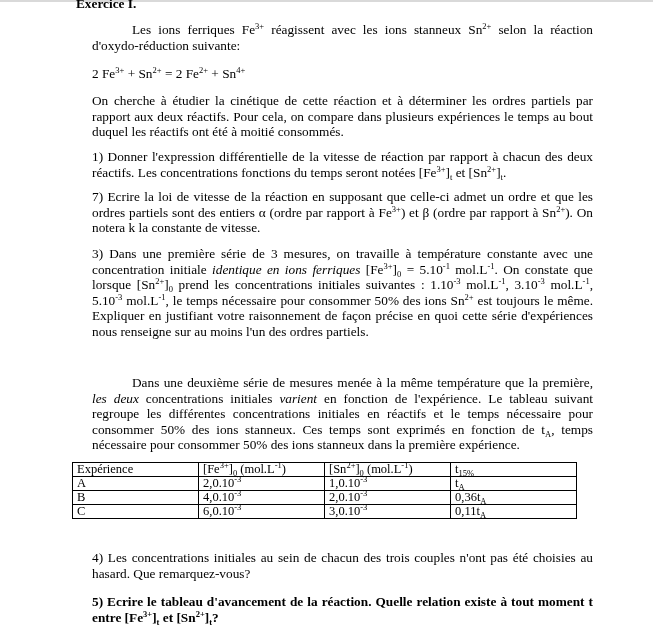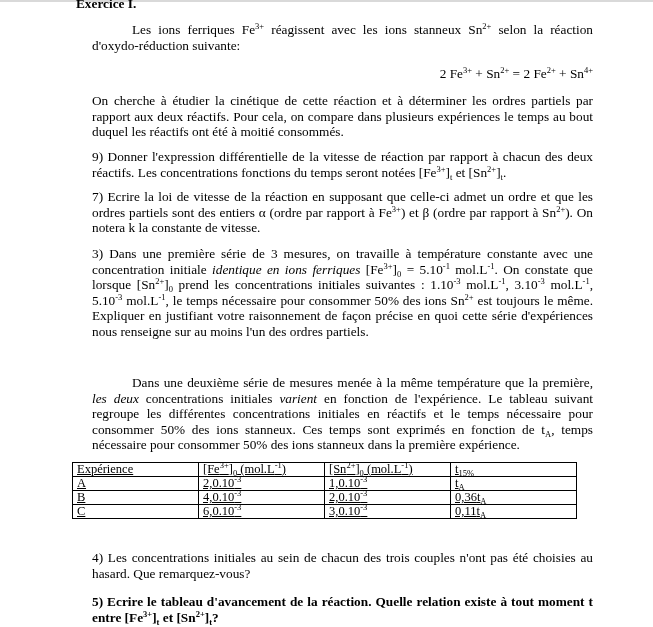--- a/index.html
+++ b/index.html
@@ -6,31 +6,31 @@
   body {
     width: 653px; height: 627px; overflow: hidden; position: relative;
     font-family: "Liberation Serif", "DejaVu Serif", serif;
     color: #000; font-size: 13.3px;
   }
   .topline { position: absolute; left: 0; top: 0; width: 653px; height: 2px; background: #d9d9d9; }
   .title { position: absolute; left: 76px; top: -4px; font-weight: bold; font-size: 13.3px; line-height: 16px; }
   p { margin: 0; text-align: justify; line-height: 15.5px; }
   .block { position: absolute; left: 92px; width: 501px; }
   .indent { text-indent: 40px; }
-  .center { text-align: right; }
+  .center { text-align: left; }
   sup { font-size: 8.5px; vertical-align: 0; position: relative; top: -5px; line-height: 0; }
   sub { font-size: 8.5px; vertical-align: 0; position: relative; top: 3px; line-height: 0; }
   i { font-style: italic; }
   table.data {
     position: absolute; left: 72px; top: 462px; border-collapse: collapse;
     font-size: 12.5px;
   }
   table.data td {
     border: 1px solid #000; height: 13px; padding: 0 0 0 4px; line-height: 13px;
-    vertical-align: top; width: 121px; text-decoration: underline;
+    vertical-align: top; width: 121px;
   }
 </style>
 </head>
 <body>
 
 <div class="topline"></div>
 
 <div class="title">Exercice I.</div>
 
 <div class="block" style="top:22px;">
@@ -39,21 +39,21 @@
 
 <div class="block center" style="top:66px;">
   <p class="center"><span>2 Fe</span><sup>3+</sup><span> + Sn</span><sup>2+</sup><span> = 2 Fe</span><sup>2+</sup><span> + Sn</span><sup>4+</sup></p>
 </div>
 
 <div class="block" style="top:93px;">
   <p>On cherche à étudier la cinétique de cette réaction et à déterminer les ordres partiels par rapport aux deux réactifs. Pour cela, on compare dans plusieurs expériences le temps au bout duquel les réactifs ont été à moitié consommés.</p>
 </div>
 
 <div class="block" style="top:149px;">
-  <p><span>9) Donner l'expression différentielle de la vitesse de réaction par rapport à chacun des deux réactifs. Les concentrations fonctions du temps seront notées [Fe</span><sup>3+</sup><span>]</span><sub>t</sub><span> et [Sn</span><sup>2+</sup><span>]</span><sub>t</sub><span>.</span></p>
+  <p><span>1) Donner l'expression différentielle de la vitesse de réaction par rapport à chacun des deux réactifs. Les concentrations fonctions du temps seront notées [Fe</span><sup>3+</sup><span>]</span><sub>t</sub><span> et [Sn</span><sup>2+</sup><span>]</span><sub>t</sub><span>.</span></p>
 </div>
 
 <div class="block" style="top:189px;">
   <p><span>7) Ecrire la loi de vitesse de la réaction en supposant que celle-ci admet un ordre et que les ordres partiels sont des entiers α (ordre par rapport à Fe</span><sup>3+</sup><span>) et β (ordre par rapport à Sn</span><sup>2+</sup><span>). On notera k la constante de vitesse.</span></p>
 </div>
 
 <div class="block" style="top:246px;">
   <p><span>3) Dans une première série de 3 mesures, on travaille à température constante avec une concentration initiale </span><i>identique en ions ferriques</i><span> [Fe</span><sup>3+</sup><span>]</span><sub>0</sub><span> = 5.10</span><sup>-1</sup><span> mol.L</span><sup>-1</sup><span>. On constate que lorsque [Sn</span><sup>2+</sup><span>]</span><sub>0</sub><span> prend les concentrations initiales suivantes : 1.10</span><sup>-3</sup><span> mol.L</span><sup>-1</sup><span>, 3.10</span><sup>-3</sup><span> mol.L</span><sup>-1</sup><span>, 5.10</span><sup>-3</sup><span> mol.L</span><sup>-1</sup><span>, le temps nécessaire pour consommer 50% des ions Sn</span><sup>2+</sup><span> est toujours le même. Expliquer en justifiant votre raisonnement de façon précise en quoi cette série d'expériences nous renseigne sur au moins l'un des ordres partiels.</span></p>
 </div>
 

